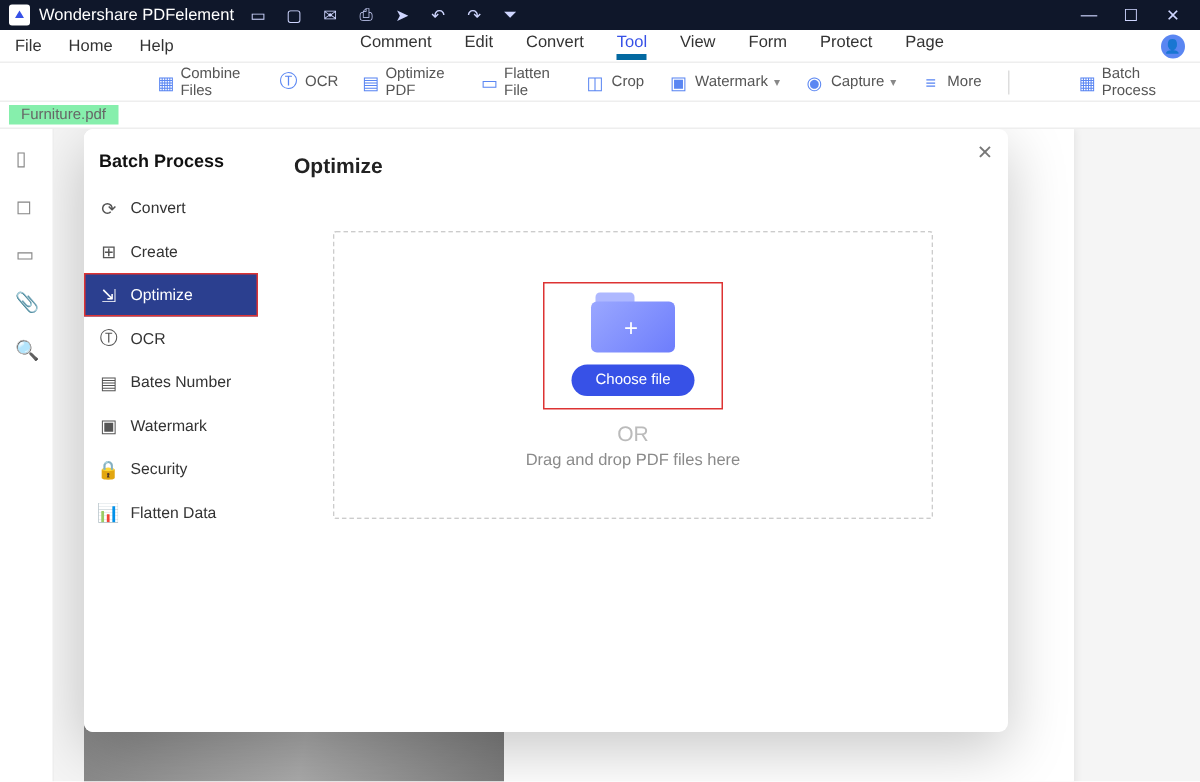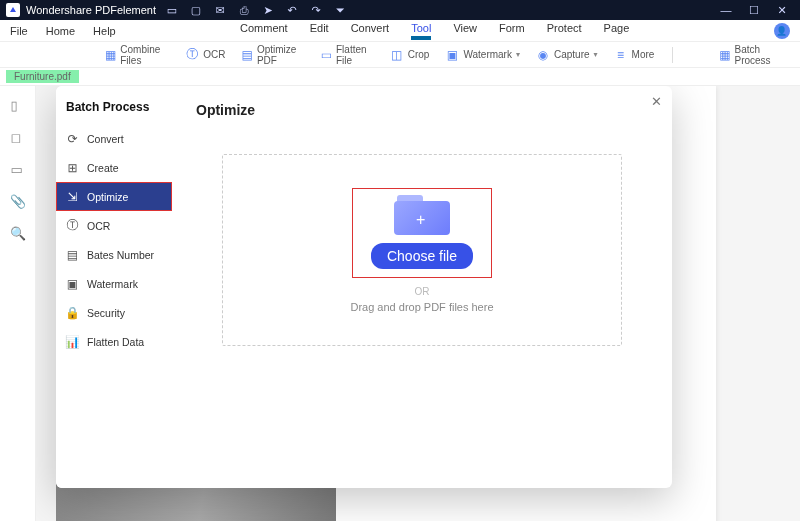--- a/index.html
+++ b/index.html
@@ -55,22 +55,22 @@
 .bs-item.active .bico { color:#fff;}
 
 .batch-main { flex:1; padding:10px 24px 20px; display:flex; flex-direction:column;}
 .batch-main h2 { font-size:14px; font-weight:700; color:#222; margin:6px 0 30px; }
 .dropzone { margin:6px 26px 0 26px; height:192px; border:1.5px dashed #ccc; border-radius:2px; display:flex; flex-direction:column; align-items:center; justify-content:center;}
 .upload-box { border:1.5px solid #d33; padding:4px 18px 8px; display:flex; flex-direction:column; align-items:center; gap:8px;}
 .folder { width:56px; height:42px; position:relative;}
 .folder:before { content:""; position:absolute; left:3px; top:2px; width:26px; height:8px; background:#aeb8ff; border-radius:3px 3px 0 0;}
 .folder:after { content:""; position:absolute; left:0; top:8px; width:56px; height:34px; background:linear-gradient(135deg,#9aa7ff,#6d7dfc); border-radius:4px;}
 .folder .plus { position:absolute; left:22px; top:18px; color:#fff; font-size:16px; z-index:2;}
-.choose-btn { background:#3751e7; color:#fff; border:none; border-radius:12px; font-size:14px; padding:5px 16px; cursor:pointer;}
-.or-txt { font-size:10px; color:#bbb; margin-top:8px; text-transform:uppercase;}
+.choose-btn { background:#3751e7; color:#fff; border:none; border-radius:12px; font-size:10px; padding:5px 16px; cursor:pointer;}
+.or-txt { font-size:14px; color:#bbb; margin-top:8px; text-transform:uppercase;}
 .drag-txt { font-size:11px; color:#8a8a8a; margin-top:4px;}
 </style>
 </head>
 <body>
 
 <div class="titlebar">
   <div class="logo"></div>
   <span>Wondershare PDFelement</span>
   <div class="qicons">
     <span>▭</span>

